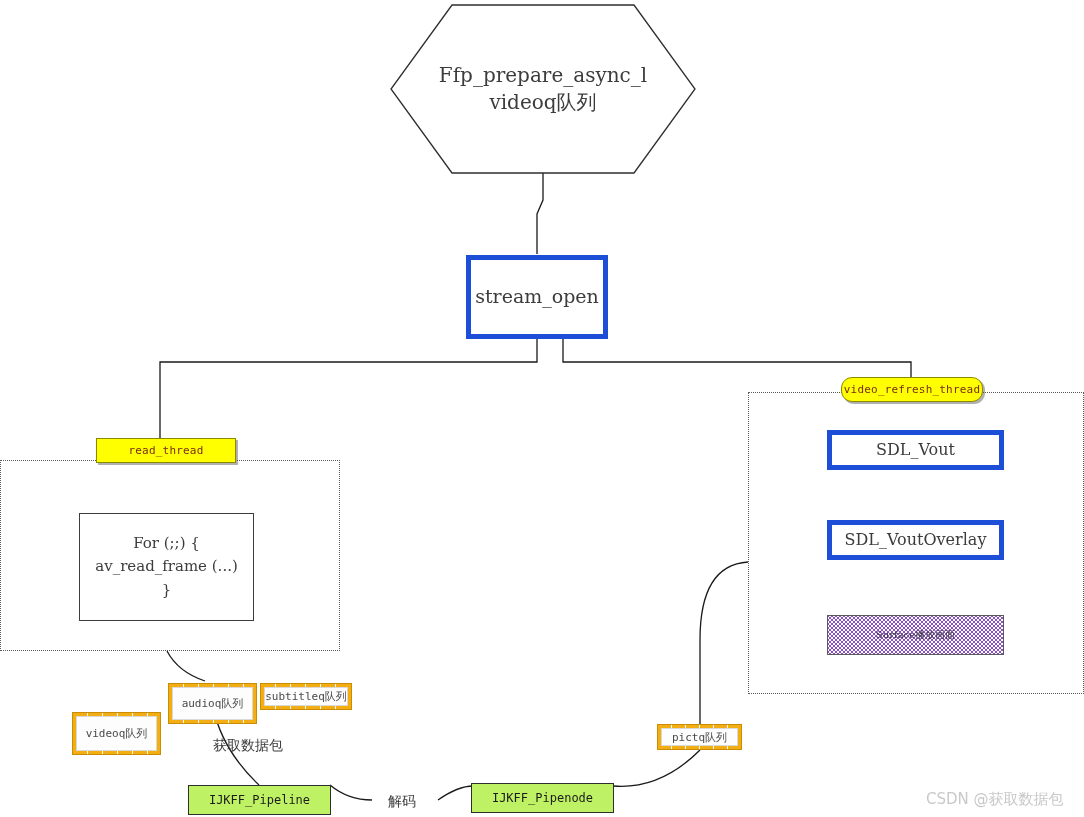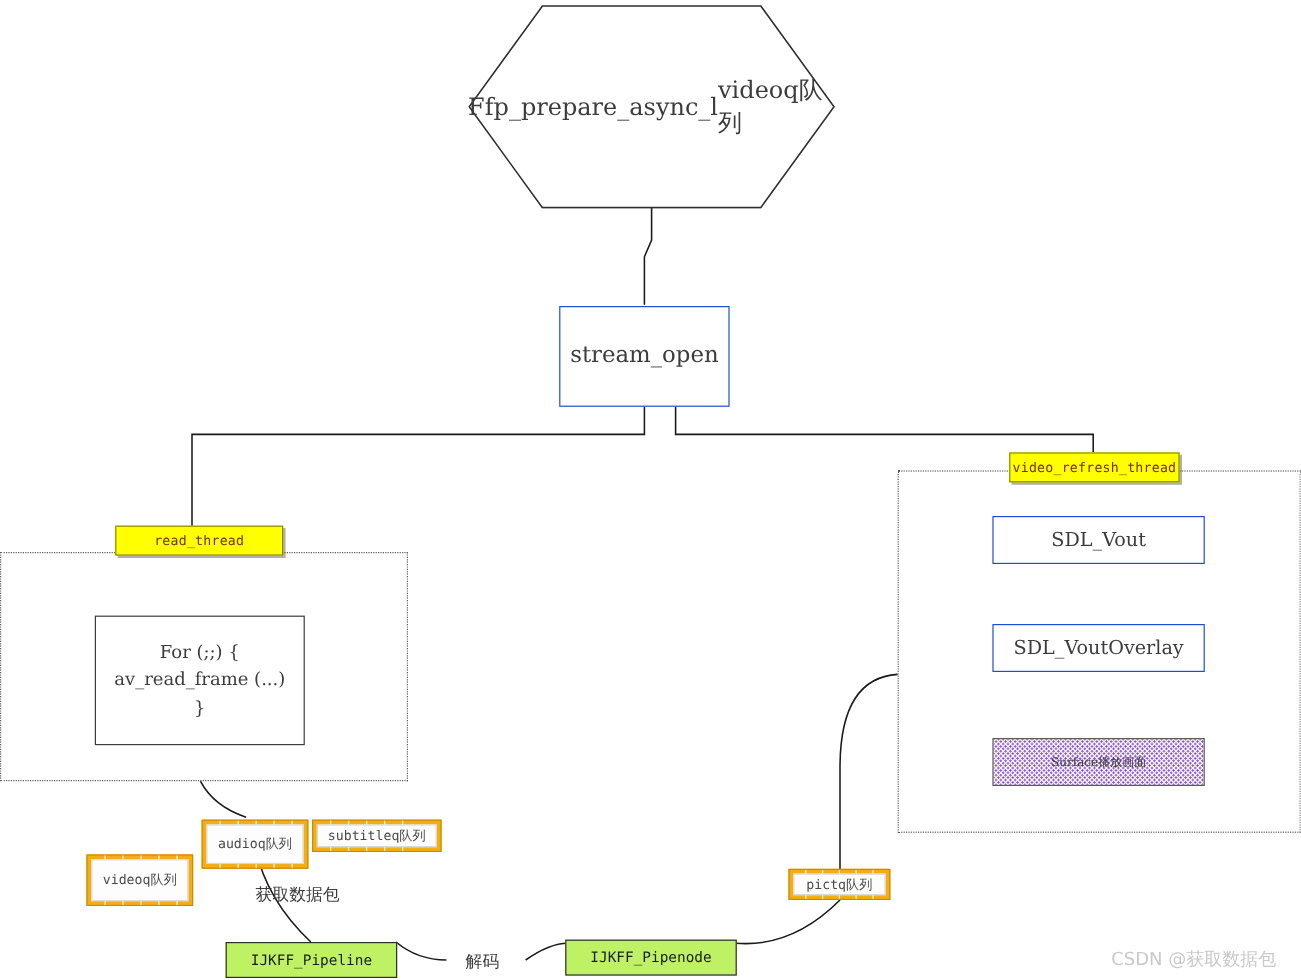--- a/index.html
+++ b/index.html
@@ -41,31 +41,31 @@
     width: 306px;
     height: 170px;
   }
   .hexnode svg { position: absolute; left: 0; top: 0; }
   .hexnode .hextext {
     position: absolute;
     left: 0; top: 0;
     width: 306px;
     height: 170px;
     display: flex;
-    flex-direction: row;
+    flex-direction: column;
     align-items: center;
     justify-content: center;
     font-size: 20px;
     color: #3c3c3c;
     line-height: 1.35;
   }
 
   
   .procbox {
-    border: 1px solid #1d4ed8;
+    border: 5px solid #1d4ed8;
     background: #ffffff;
     font-size: 19px;
     color: #3c3c3c;
   }
   .procbox.small { font-size: 16px; }
 
   .codebox {
     border: 1px solid #3d3d3d;
     background: #ffffff;
     font-size: 15px;
@@ -227,21 +227,21 @@
   </div>
 
   <div class="node codebox" style="left:79px; top:513px; width:175px; height:108px;">
     <span>For (;;) {
 av_read_frame (...)
 }</span>
   </div>
 
   <div class="region" style="left:748px; top:392px; width:336px; height:302px;"></div>
 
-  <div class="threadtag" style="left:841px; top:377px; width:142px; height:25px;">
+  <div class="threadtag" style="left:841px; top:377px; width:142px; height:25px;border-radius:11px;">
     <span>video_refresh_thread</span>
   </div>
 
   <div class="node procbox small" style="left:827px; top:430px; width:177px; height:40px;">
     <span>SDL_Vout</span>
   </div>
 
   <div class="node procbox small" style="left:827px; top:520px; width:177px; height:40px;">
     <span>SDL_VoutOverlay</span>
   </div>
@@ -261,21 +261,21 @@
 
   <div class="queue" style="left:168px; top:683px; width:89px; height:41px;">
     <div class="seg" style="left:14px"></div>
       <div class="seg" style="left:29px"></div>
     <div class="seg" style="left:44px"></div>
       <div class="seg" style="left:59px"></div>
     <div class="seg" style="left:74px"></div>
     <div class="qlabel">audioq队列</div>
   </div>
 
-  <div class="queue" style="left:260px; top:683px; width:108px; height:27px;">
+  <div class="queue" style="left:260px; top:683px; width:92px; height:27px;">
     <div class="seg" style="left:14px"></div>
       <div class="seg" style="left:29px"></div>
     <div class="seg" style="left:44px"></div>
       <div class="seg" style="left:59px"></div>
     <div class="seg" style="left:74px"></div>
     <div class="qlabel">subtitleq队列</div>
   </div>
 
   <div class="queue" style="left:657px; top:724px; width:85px; height:26px;">
     <div class="seg" style="left:13px"></div>

